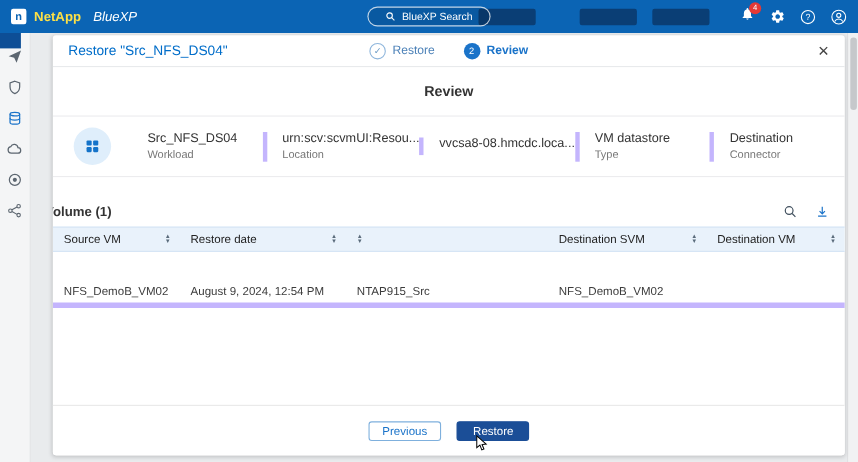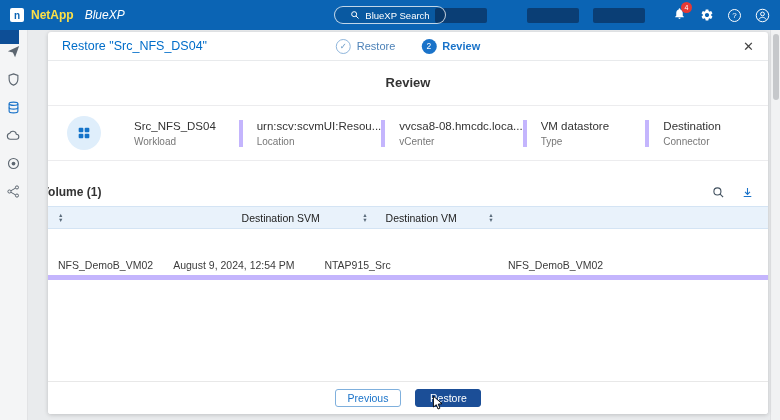--- a/index.html
+++ b/index.html
@@ -63,21 +63,21 @@
   .t-head { display:flex; align-items:center; background:#e9f2fb; border-top:1px solid #d4e4f4; border-bottom:1px solid #d4e4f4; height:23px; }
   .t-row { display:flex; align-items:center; height:26px; border-bottom:5px solid #c4b5fd; cursor:pointer;margin-top:25px; }
   .cell { padding-left:10px; display:flex; align-items:center; justify-content:space-between; overflow:hidden; white-space:nowrap; }
   .c0 { width:16%; } .c1 { width:21%; } .c2 { width:25.5%; } .c3 { width:20%; } .c4 { width:17.5%; }
   .h-label { font-size:10.5px; color:#222; }
   .d-label { font-size:10.5px; color:#3c3c3c; }
   .sort { display:inline-flex; flex-direction:column; margin-right:8px; color:#5a6b7b; font-size:5.5px; line-height:4.5px; cursor:pointer; flex:none; }
   .sort::before { content:"▲"; }
   .sort::after { content:"▼"; }
 
-  .footer { position:absolute; left:0; right:0; bottom:0; height:33px; border-top:1px solid #e8e8e8; background:#fff; display:flex; align-items:center; justify-content:center; gap:14px; }
+  .footer { position:absolute; left:0; right:0; bottom:0; height:46px; border-top:1px solid #e8e8e8; background:#fff; display:flex; align-items:center; justify-content:center; gap:14px; }
   .btn { height:18px; min-width:66px; border-radius:3px; font-size:10.5px; display:flex; align-items:center; justify-content:center; cursor:pointer; padding:0 12px; font-family:"Liberation Sans", sans-serif; }
   .btn-secondary { background:#fff; border:1px solid #7fb0dd; color:#1a73c9; }
   .btn-primary { background:#1b4e97; border:1px solid #1b4e97; color:#fff; }
 
   .cursor { position:absolute; left:431px; top:395px; z-index:60; pointer-events:none; }
 </style>
 </head>
 <body>
 
 <div class="page">
@@ -188,21 +188,20 @@
       <div class="sum-col">
         <div class="sum-val">Src_NFS_DS04</div>
         <div class="sum-lab">Workload</div>
       </div>
       <div class="sum-col">
         <div class="sum-val">urn:scv:scvmUI:Resou...</div>
         <div class="sum-lab">Location</div>
       </div>
       <div class="sum-col">
         <div class="sum-val">vvcsa8-08.hmcdc.loca...</div>
-        <div class="sum-lab">vCenter</div>
       </div>
       <div class="sum-col">
         <div class="sum-val">VM datastore</div>
         <div class="sum-lab">Type</div>
       </div>
       <div class="sum-col">
         <div class="sum-val">Destination</div>
         <div class="sum-lab">Connector</div>
       </div>
     </div>
@@ -216,20 +215,28 @@
           </svg>
         <svg width="13" height="13" viewBox="0 0 24 24">
             <path d="M12 3.5 V15 M7.5 11 L12 15.5 L16.5 11" fill="none" stroke="#1a73c9" stroke-width="2"></path>
             <path d="M5 19.5 H19" stroke="#1a73c9" stroke-width="2"></path>
           </svg>
       </div>
     </div>
 
     <div class="table">
       <div class="t-head">
+        <div class="cell c0">
+          <span class="h-label">Source VM</span>
+            <span class="sort"></span>
+        </div>
+        <div class="cell c1">
+          <span class="h-label">Restore date</span>
+            <span class="sort"></span>
+        </div>
         <div class="cell c2">
             <span class="sort"></span>
         </div>
         <div class="cell c3">
           <span class="h-label">Destination SVM</span>
             <span class="sort"></span>
         </div>
         <div class="cell c4">
           <span class="h-label">Destination VM</span>
             <span class="sort"></span>

